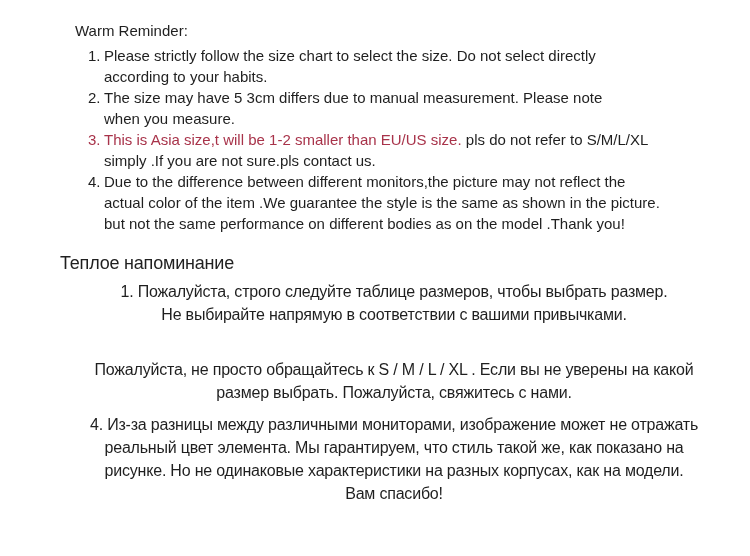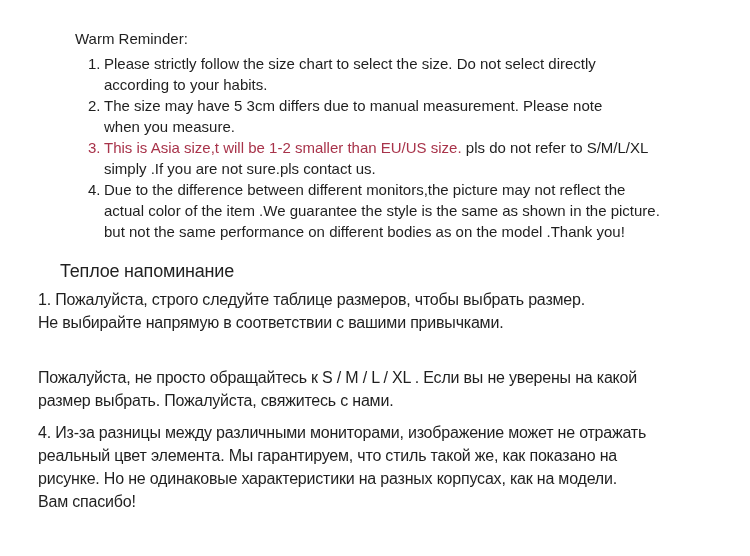--- a/index.html
+++ b/index.html
@@ -9,21 +9,21 @@
   body {
     width: 750px;
     height: 556px;
     background: #ffffff;
     overflow: hidden;
     font-family: "Liberation Sans", "DejaVu Sans", sans-serif;
     color: var(--ink, #1f1f1f);
   }
   
   .en-section {
-    padding-top: 28px;
+    padding-top: 20px;
     font-size: 15px;
     line-height: 21px;
   }
   .en-heading {
     margin: 0 0 4px 75px;
     font-size: 15px;
     font-weight: normal;
     line-height: 21px;
   }
   .en-item {
@@ -49,20 +49,21 @@
   }
   .ru-heading {
     margin: 0 0 6px 60px;
     font-size: 18px;
     font-weight: normal;
     line-height: 22px;
   }
   .ru-item {
     margin: 0 0 9px 38px;
     white-space: pre-line;
+    text-align: center;
   }
   .ru-item:last-child { margin-bottom: 0; }
   .red-ru { color: var(--red-ru, #ac3a3f); }
 </style>
 </head>
 <body style="background: rgb(255, 255, 255);">
 
 <div>
 
   <section class="en-section">

